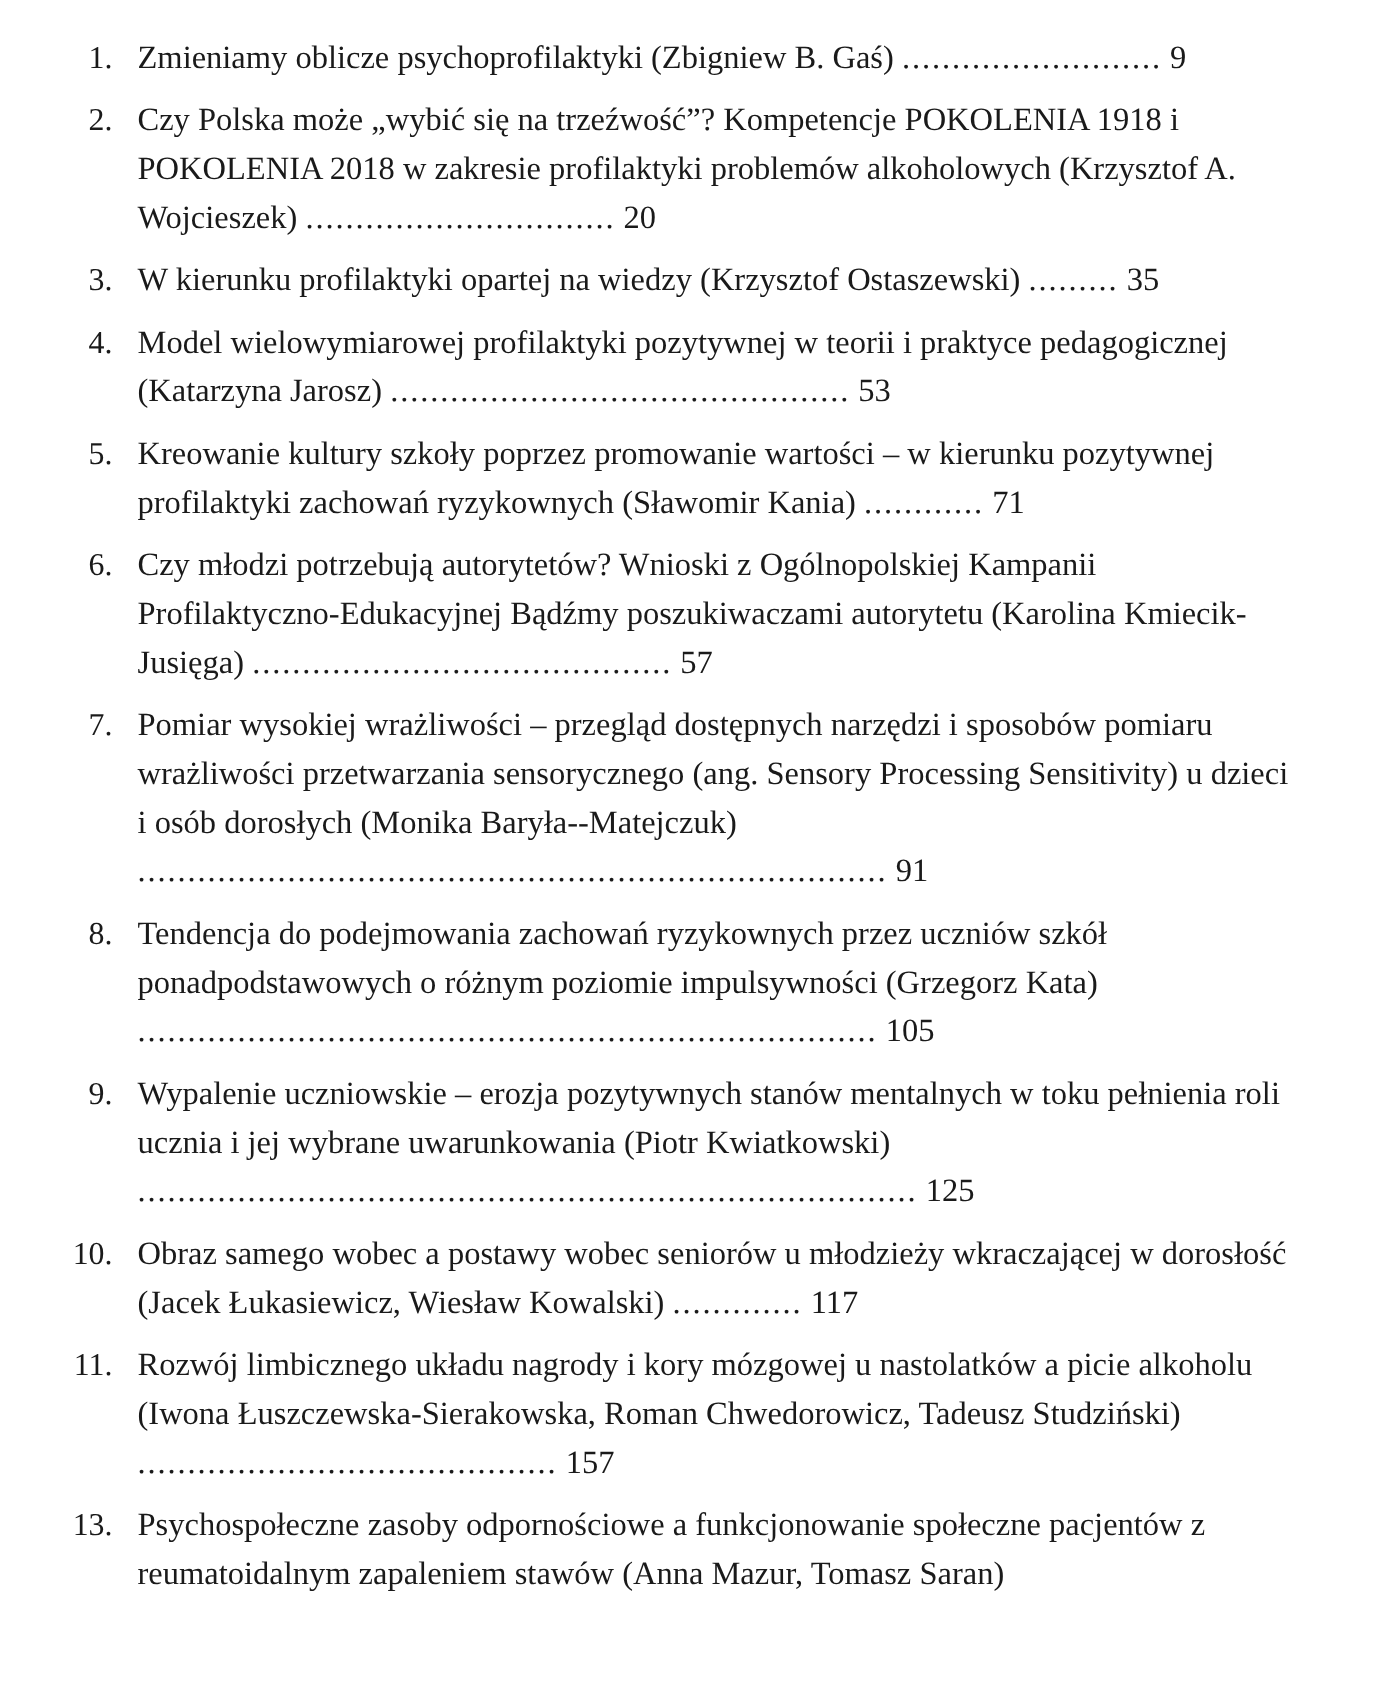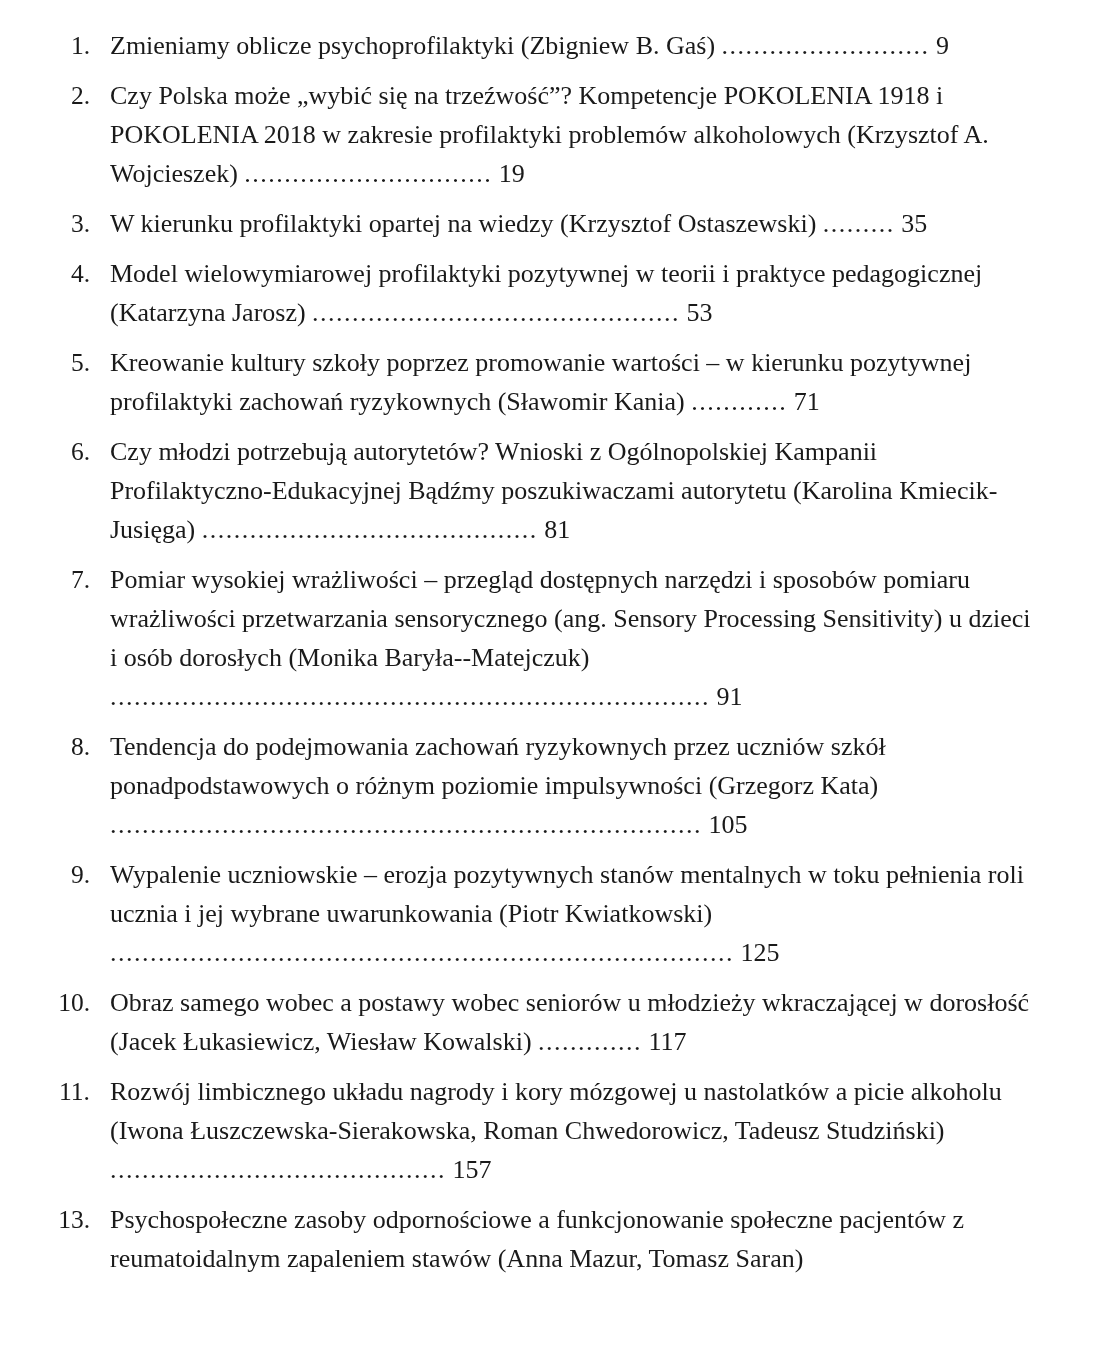--- a/index.html
+++ b/index.html
@@ -62,37 +62,37 @@
 <body>
 
 <div class="page">
   <div class="toc" id="toc-list">
       <div class="toc-entry">
         <div class="toc-num">1.</div>
         <div class="toc-body"><span class="toc-text"><span>Zmieniamy oblicze psychoprofilaktyki (Zbigniew B. Gaś) </span></span><span class="leader">..........................</span> <span class="pageno">9</span></div>
       </div>
       <div class="toc-entry">
         <div class="toc-num">2.</div>
-        <div class="toc-body"><span class="toc-text"><span>Czy Polska może „wybić się na trzeźwość”? Kompetencje POKOLENIA 1918 i POKOLENIA 2018 w zakresie profilaktyki problemów alkoholowych (Krzysztof A. Wojcieszek) </span></span><span class="leader">...............................</span> <span class="pageno">19</span></div>
+        <div class="toc-body"><span class="toc-text"><span>Czy Polska może „wybić się na trzeźwość”? Kompetencje POKOLENIA 1918 i POKOLENIA 2018 w zakresie profilaktyki problemów alkoholowych (Krzysztof A. Wojcieszek) </span></span><span class="leader">...............................</span> <span class="pageno">20</span></div>
       </div>
       <div class="toc-entry">
         <div class="toc-num">3.</div>
         <div class="toc-body"><span class="toc-text"><span>W kierunku profilaktyki opartej na wiedzy (Krzysztof Ostaszewski) </span></span><span class="leader">.........</span> <span class="pageno">35</span></div>
       </div>
       <div class="toc-entry">
         <div class="toc-num">4.</div>
         <div class="toc-body"><span class="toc-text"><span>Model wielowymiarowej profilaktyki pozytywnej w teorii i praktyce pedagogicznej (Katarzyna Jarosz) </span></span><span class="leader">..............................................</span> <span class="pageno">53</span></div>
       </div>
       <div class="toc-entry">
         <div class="toc-num">5.</div>
         <div class="toc-body"><span class="toc-text"><span>Kreowanie kultury szkoły poprzez promowanie wartości – w kierunku pozytywnej profilaktyki zachowań ryzykownych (Sławomir Kania) </span></span><span class="leader">............</span> <span class="pageno">71</span></div>
       </div>
       <div class="toc-entry">
         <div class="toc-num">6.</div>
-        <div class="toc-body"><span class="toc-text"><span>Czy młodzi potrzebują autorytetów? Wnioski z Ogólnopolskiej Kampanii Profilaktyczno-Edukacyjnej </span><span class="it">Bądźmy poszukiwaczami autorytetu</span><span> (Karolina Kmiecik-Jusięga) </span></span><span class="leader">..........................................</span> <span class="pageno">81</span></div>
+        <div class="toc-body"><span class="toc-text"><span>Czy młodzi potrzebują autorytetów? Wnioski z Ogólnopolskiej Kampanii Profilaktyczno-Edukacyjnej </span><span class="it">Bądźmy poszukiwaczami autorytetu</span><span> (Karolina Kmiecik-Jusięga) </span></span><span class="leader">..........................................</span> <span class="pageno">57</span></div>
       </div>
       <div class="toc-entry">
         <div class="toc-num">7.</div>
         <div class="toc-body"><span class="toc-text"><span>Pomiar </span><span class="it">wysokiej wrażliwości</span><span> – przegląd dostępnych narzędzi i sposobów pomiaru </span><span class="it">wrażliwości przetwarzania sensorycznego</span><span> (ang. </span><span class="it">Sensory Processing Sensitivity</span><span>) u dzieci i osób dorosłych (Monika Baryła-‑Matejczuk) </span></span><span class="leader">...........................................................................</span> <span class="pageno">91</span></div>
       </div>
       <div class="toc-entry">
         <div class="toc-num">8.</div>
         <div class="toc-body"><span class="toc-text"><span>Tendencja do podejmowania zachowań ryzykownych przez uczniów szkół ponadpodstawowych o różnym poziomie impulsywności (Grzegorz Kata) </span></span><span class="leader">..........................................................................</span> <span class="pageno">105</span></div>
       </div>
       <div class="toc-entry">

